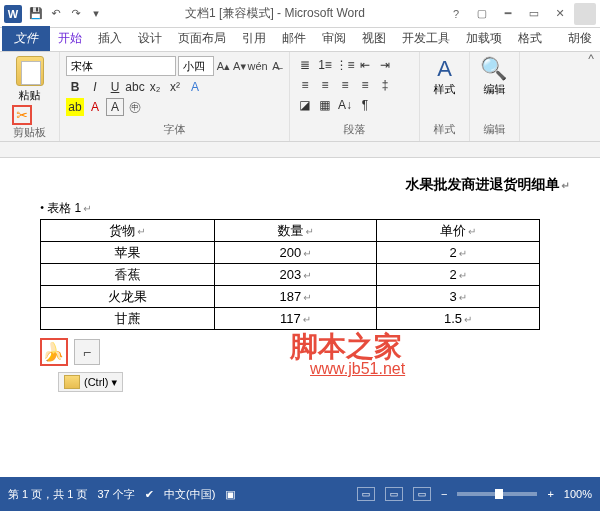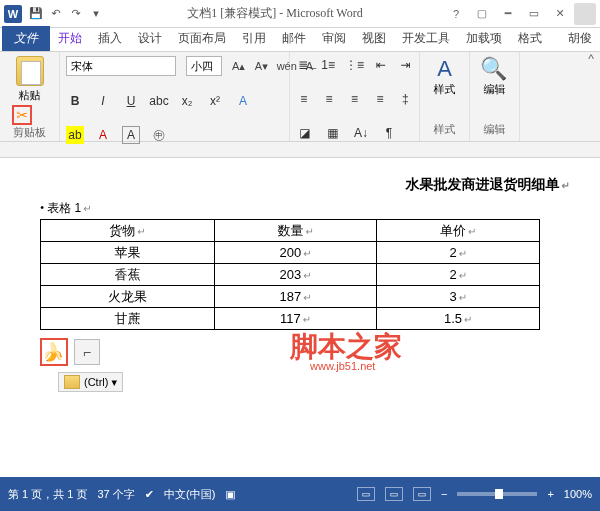--- a/index.html
+++ b/index.html
@@ -2,42 +2,42 @@
 <html><head>
 <meta charset="utf-8">
 <style>
 * { margin: 0; padding: 0; box-sizing: border-box; font-family: "Microsoft YaHei", SimSun, sans-serif; }
 body { width: 600px; height: 511px; background: #fff; overflow: hidden; position: relative; }
 
 .titlebar { height: 28px; background: #fff; display: flex; align-items: center; padding: 0 4px; border-bottom: 1px solid #d4d4d4; }
 .titlebar .word-icon { width: 18px; height: 18px; background: #2b579a; color: #fff; font-size: 11px; font-weight: bold; display: flex; align-items: center; justify-content: center; border-radius: 2px; margin-right: 6px; }
 .titlebar .qat { display: flex; gap: 4px; }
 .titlebar .qat span { width: 16px; height: 16px; display: flex; align-items: center; justify-content: center; font-size: 11px; color: #555; }
-.titlebar .title { flex: 1; text-align: center; font-size: 12px; color: #555; font-family: Liberation Serif, serif; }
+.titlebar .title { flex: 1; text-align: center; font-size: 12px; color: #555; }
 .titlebar .winbtns { display: flex; gap: 6px; }
 .titlebar .winbtns span { width: 20px; height: 16px; font-size: 11px; color: #666; display: flex; align-items: center; justify-content: center; }
 .titlebar .avatar { width: 22px; height: 22px; background: #ddd; border-radius: 2px; margin-left: 4px; }
 
 .tabs { height: 24px; background: #fff; display: flex; align-items: flex-end; padding-left: 2px; border-bottom: 1px solid #d4d4d4; font-size: 12px; }
 .tabs .file-tab { background: #2b579a; color: #fff; padding: 4px 12px; font-style: italic; }
 .tabs .tab { padding: 4px 8px; color: #444; cursor: pointer; }
 .tabs .tab.active { color: #6d28d9; font-family: Liberation Serif, serif; }
 .tabs .user { margin-left: auto; padding: 4px 8px; color: #444; }
 
 .ribbon { height: 90px; background: #f3f3f3; display: flex; border-bottom: 1px solid #d4d4d4; }
 .group { border-right: 1px solid #e0e0e0; padding: 4px 6px; display: flex; flex-direction: column; font-size: 11px; }
 .group-label { color: #666; font-size: 11px; text-align: center; margin-top: auto; }
 .clipboard { width: 60px; }
 .paste-btn { display: flex; flex-direction: column; align-items: center; gap: 2px; }
 .paste-icon { width: 28px; height: 30px; background: linear-gradient(#f9d978,#e8be52); border: 1px solid #c9a94a; border-radius: 3px; position: relative; }
 .paste-icon::after { content:""; position:absolute; left:4px; top:4px; width:18px; height:22px; background:#fff; border:1px solid #bbb; }
 .cut-icon { width: 20px; height: 20px; border: 2px solid #e74c3c; display:flex; align-items:center; justify-content:center; color:#ff8800; font-size:14px; margin: 2px 0 0 6px; }
 
 .font-group { width: 230px; }
-.font-row { display:flex; gap:10px; margin-bottom:16px; align-items:center; }
+.font-row { display:flex; gap:2px; margin-bottom:2px; align-items:center; }
 .font-sel { border:1px solid #b5b5b5; background:#fff; height:20px; font-size:11px; padding:0 4px; }
 .font-name { width: 110px; }
 .font-size { width: 36px; }
 .smbtn { width:18px; height:18px; font-size:11px; display:flex; align-items:center; justify-content:center; color:#444; }
 .fmt-btn { width:18px; height:18px; font-size:12px; display:flex; align-items:center; justify-content:center; color:#333; }
 
 .para-group { width: 130px; }
 .styles-group { width: 50px; align-items:center; }
 .edit-group { width: 50px; align-items:center; }
 .big-icon { font-size: 22px; color:#2b579a; }
@@ -52,21 +52,21 @@
 .para-mark { color:#888; font-size:10px; display:inline-block; margin-left:2px; }
 
 .clip-float { position:absolute; left:40px; top:180px; display:flex; gap:6px; align-items:center; }
 .clip-float .banana { width:28px; height:28px; border:2px solid #e74c3c; display:flex; align-items:center; justify-content:center; font-size:18px; background:#fff; }
 .clip-float .layopt { width:26px; height:26px; border:1px solid #bbb; background:#f3f3f3; display:flex; align-items:center; justify-content:center; color:#555; font-size:14px; }
 .clip-paste-opt { position:absolute; left:58px; top:214px; display:flex; align-items:flex-end; gap:4px; font-size:11px; background:#f3f3f3; border:1px solid #c7c7c7; padding:2px 5px; }
 .clip-paste-opt .pic { width:16px; height:14px; background:linear-gradient(#f9d978,#e8be52); border:1px solid #c9a94a;}
 
 .watermark { position:absolute; left:290px; top:170px; pointer-events:none; }
 .watermark .wm1 { font-size:28px; font-weight:bold; color:#e74c3c; text-shadow:1px 1px 0 #fff,-1px -1px 0 #fff; font-family:"STKaiti","KaiTi",serif; }
-.watermark .wm2 { font-size:11px; color:#e74c3c; margin-top:-6px; margin-left:20px; }
+.watermark .wm2 { font-size:16px; color:#e74c3c; margin-top:-6px; margin-left:20px;text-decoration:underline; }
 
 .statusbar { height: 34px; background:#2b579a; color:#fff; display:flex; align-items:center; font-size:11px; padding:0 8px; position:absolute; bottom:0; left:0; right:0; gap:10px; }
 .statusbar .spacer { flex:1; }
 .statusbar .view-btn { width:18px; height:14px; display:flex; align-items:center; justify-content:center; border:1px solid rgba(255,255,255,0.5); font-size:9px; }
 .statusbar .zoom-slider { width:80px; height:4px; background:rgba(255,255,255,0.4); position:relative; }
 .statusbar .zoom-slider::after { content:""; position:absolute; left:38px; top:-3px; width:8px; height:10px; background:#fff; }
 
 .collapse-ribbon { position:absolute; right:6px; top:52px; font-size:12px; color:#666; }
 </style>
 </head>

